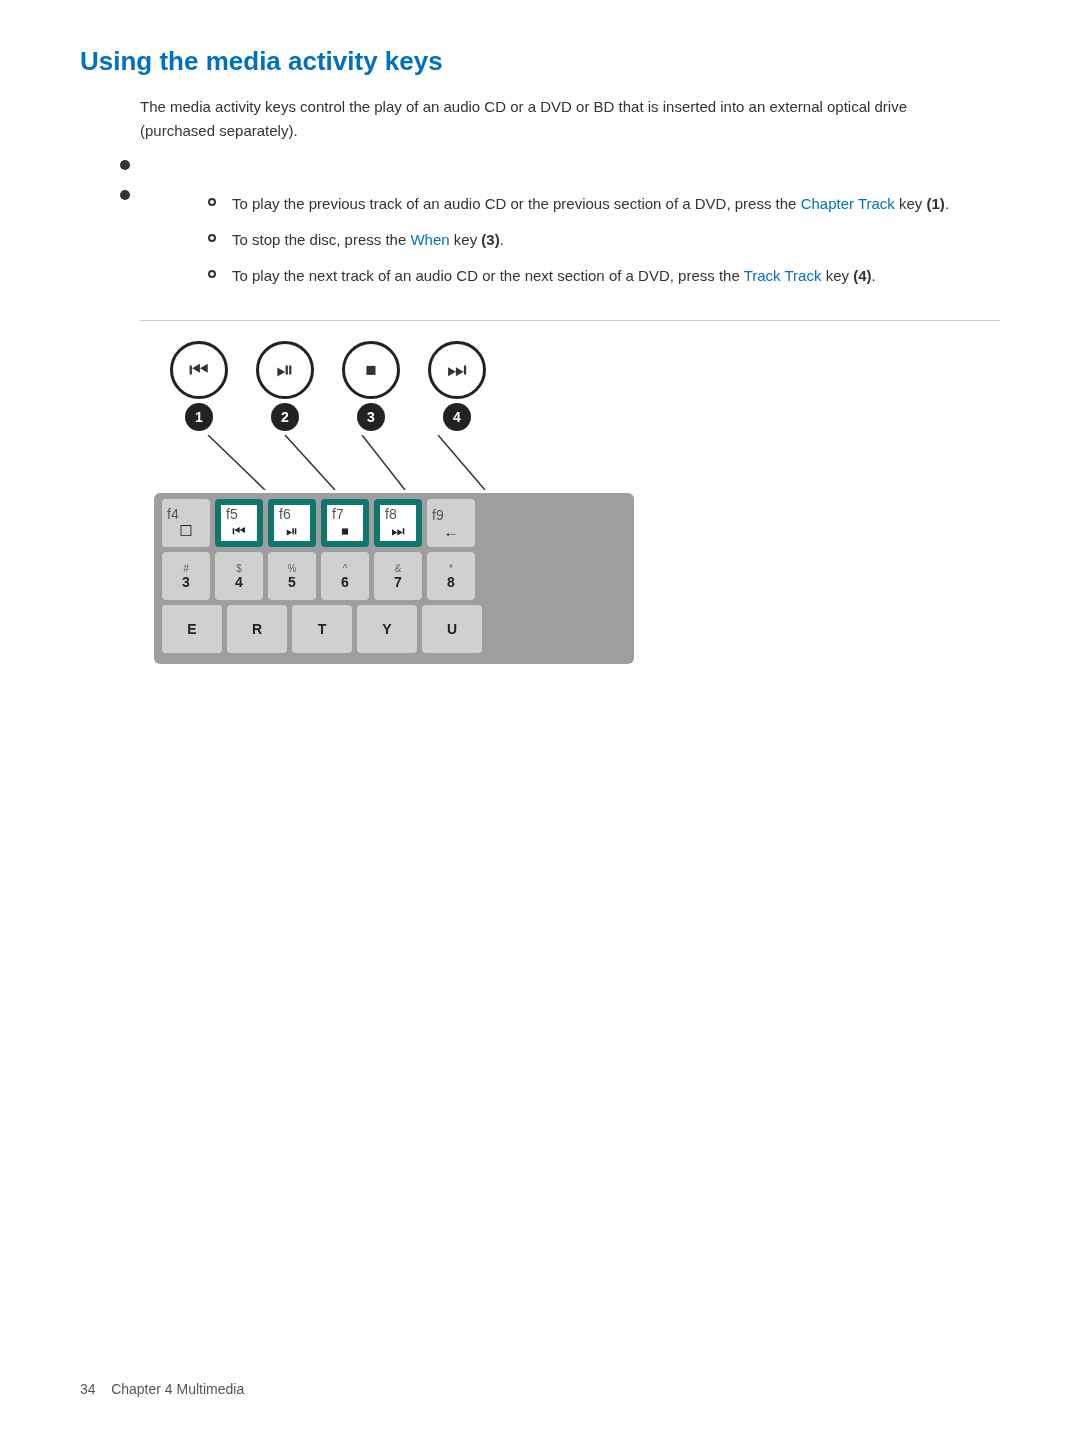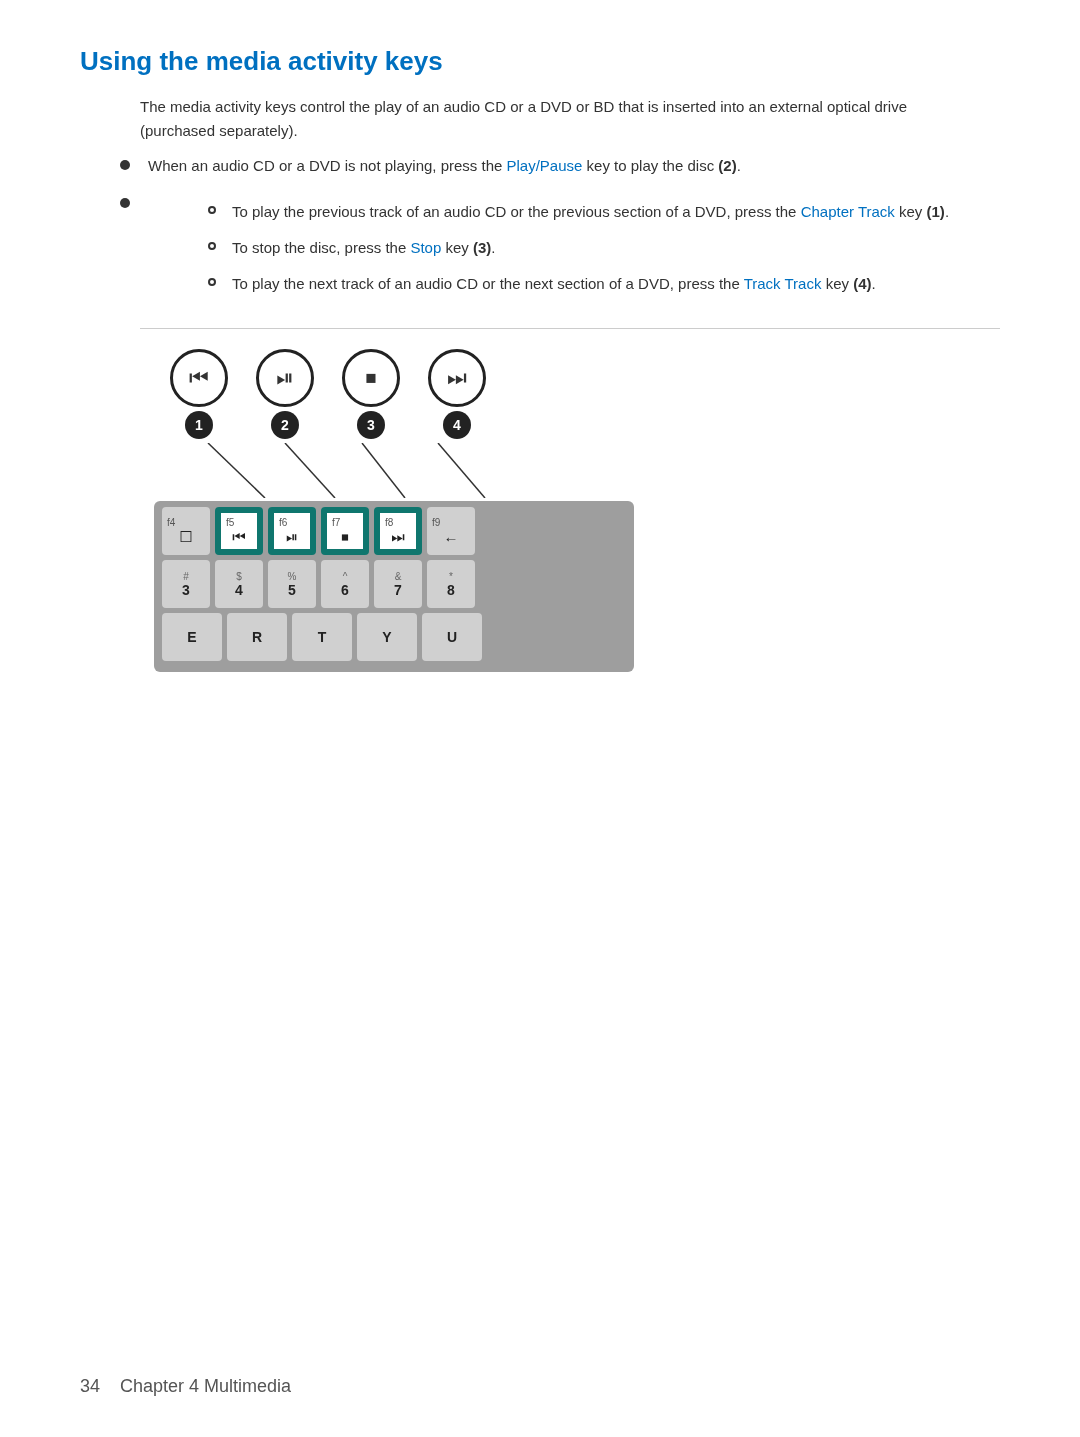--- a/index.html
+++ b/index.html
@@ -131,21 +131,21 @@
       padding: 4px 2px;
       min-width: 48px;
       height: 48px;
       position: relative;
     }
     .kb-key.highlighted {
       background: #ffffff;
       border: 6px solid #0f766e;
     }
     .kb-key .fn-num {
-      font-size: 10px;
+      font-size: 14px;
       color: #555;
       align-self: flex-start;
       margin-left: 3px;
     }
     .kb-key .icon {
       font-size: 15px;
     }
     .kb-key .char-main {
       font-size: 14px;
       font-weight: bold;
@@ -155,56 +155,53 @@
       color: #666;
     }
     .kb-wide {
       min-width: 60px;
     }
 
     .footer {
       position: absolute;
       bottom: 40px;
       left: 80px;
-      font-size: 18px;
+      font-size: 14px;
       color: #555;
     }
   </style>
 </head>
 <body>
 
 <div class="page">
 
   <h1>Using the media activity keys</h1>
 
   <p class="intro">The media activity keys control the play of an audio CD or a DVD or BD that is inserted into an external optical drive (purchased separately).</p>
 
   <ul class="bullet-list">
 
     <li>
       <span class="bullet-dot"></span>
-      <span>
-        When an audio CD or a DVD is not playing, press the <a class="link">Play/Pause</a> key to play the disc <strong>(2)</strong>.
-      </span>
     </li>
 
     <li>
       <span class="bullet-dot"></span>
       <div>
         <ul class="sub-list">
           <li>
             <span class="sub-dot"></span>
             <span>
               To play the previous track of an audio CD or the previous section of a DVD, press the <a class="link">Chapter Track</a> key <strong>(1)</strong>.
             </span>
           </li>
           <li>
             <span class="sub-dot"></span>
             <span>
-              To stop the disc, press the <a class="link">Stop</a> key <strong>(3)</strong>.
+              To stop the disc, press the <a class="link">When</a> key <strong>(3)</strong>.
             </span>
           </li>
           <li>
             <span class="sub-dot"></span>
             <span>
               To play the next track of an audio CD or the next section of a DVD, press the <a class="link">Track Track</a> key <strong>(4)</strong>.
             </span>
           </li>
         </ul>
       </div>

